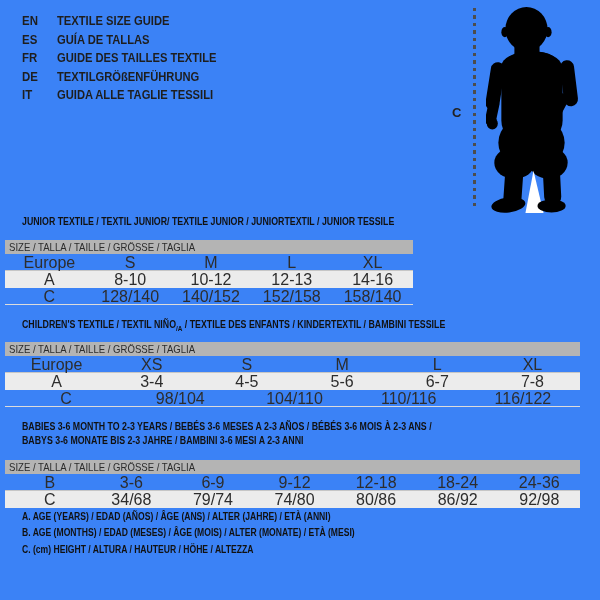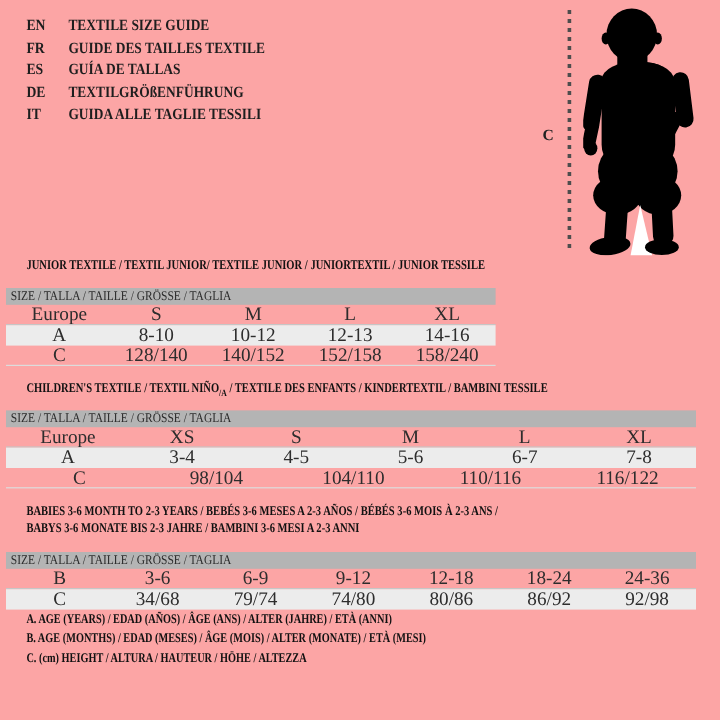--- a/index.html
+++ b/index.html
@@ -1,19 +1,19 @@
 <!DOCTYPE html>
 <html><head>
 <meta charset="utf-8">
 <style>
   * { margin:0; padding:0; box-sizing:border-box; }
   html,body { background:#fff; }
   .page {
-    position:relative; width:600px; height:600px; background:#fca5a5;
-    font-family:Liberation Serif, serif; color:#1e1e1e; overflow:hidden;
+    position:relative; width:600px; height:600px; background:#3b82f6;
+    font-family:Liberation Sans, sans-serif; color:#1e1e1e; overflow:hidden;
   }
   
   .languages { position:absolute; left:22px; top:12px; }
   .lang-row { display:flex; height:18.6px; line-height:18.6px;
     font-size:13px; font-weight:bold; white-space:nowrap; }
   .lang-code { width:35px; display:inline-block; transform:scaleX(.88); transform-origin:0 50%; }
   .lang-label { display:inline-block; transform:scaleX(.86); transform-origin:0 50%; }
 
   
   .measure-label { position:absolute; left:452px; top:105px; font-size:13px; font-weight:bold; color:#222; }
@@ -54,26 +54,26 @@
 <body>
 
 <div class="page">
 
   <div class="languages">
     <div class="lang-row">
       <span class="lang-code">EN</span>
       <span class="lang-label">TEXTILE SIZE GUIDE</span>
     </div>
     <div class="lang-row">
+      <span class="lang-code">ES</span>
+      <span class="lang-label">GUÍA DE TALLAS</span>
+    </div>
+    <div class="lang-row">
       <span class="lang-code">FR</span>
       <span class="lang-label">GUIDE DES TAILLES TEXTILE</span>
-    </div>
-    <div class="lang-row">
-      <span class="lang-code">ES</span>
-      <span class="lang-label">GUÍA DE TALLAS</span>
     </div>
     <div class="lang-row">
       <span class="lang-code">DE</span>
       <span class="lang-label">TEXTILGRÖßENFÜHRUNG</span>
     </div>
     <div class="lang-row">
       <span class="lang-code">IT</span>
       <span class="lang-label">GUIDA ALLE TAGLIE TESSILI</span>
     </div>
   </div>
@@ -124,21 +124,21 @@
       <span class="cell">8-10</span>
       <span class="cell">10-12</span>
       <span class="cell">12-13</span>
       <span class="cell">14-16</span>
     </div>
     <div class="trow r-last">
       <span class="cell lab">C</span>
       <span class="cell">128/140</span>
       <span class="cell">140/152</span>
       <span class="cell">152/158</span>
-      <span class="cell">158/240</span>
+      <span class="cell">158/140</span>
     </div>
   </div>
 
   <div class="sec-title title-children">
     <span>CHILDREN'S TEXTILE / TEXTIL NIÑO</span><sub>/A</sub><span> / TEXTILE DES ENFANTS / KINDERTEXTIL / BAMBINI TESSILE</span>
   </div>
   <div class="table t-children">
     <div class="thead">
       <span>SIZE / TALLA / TAILLE / GRÖSSE / TAGLIA</span>
     </div>

